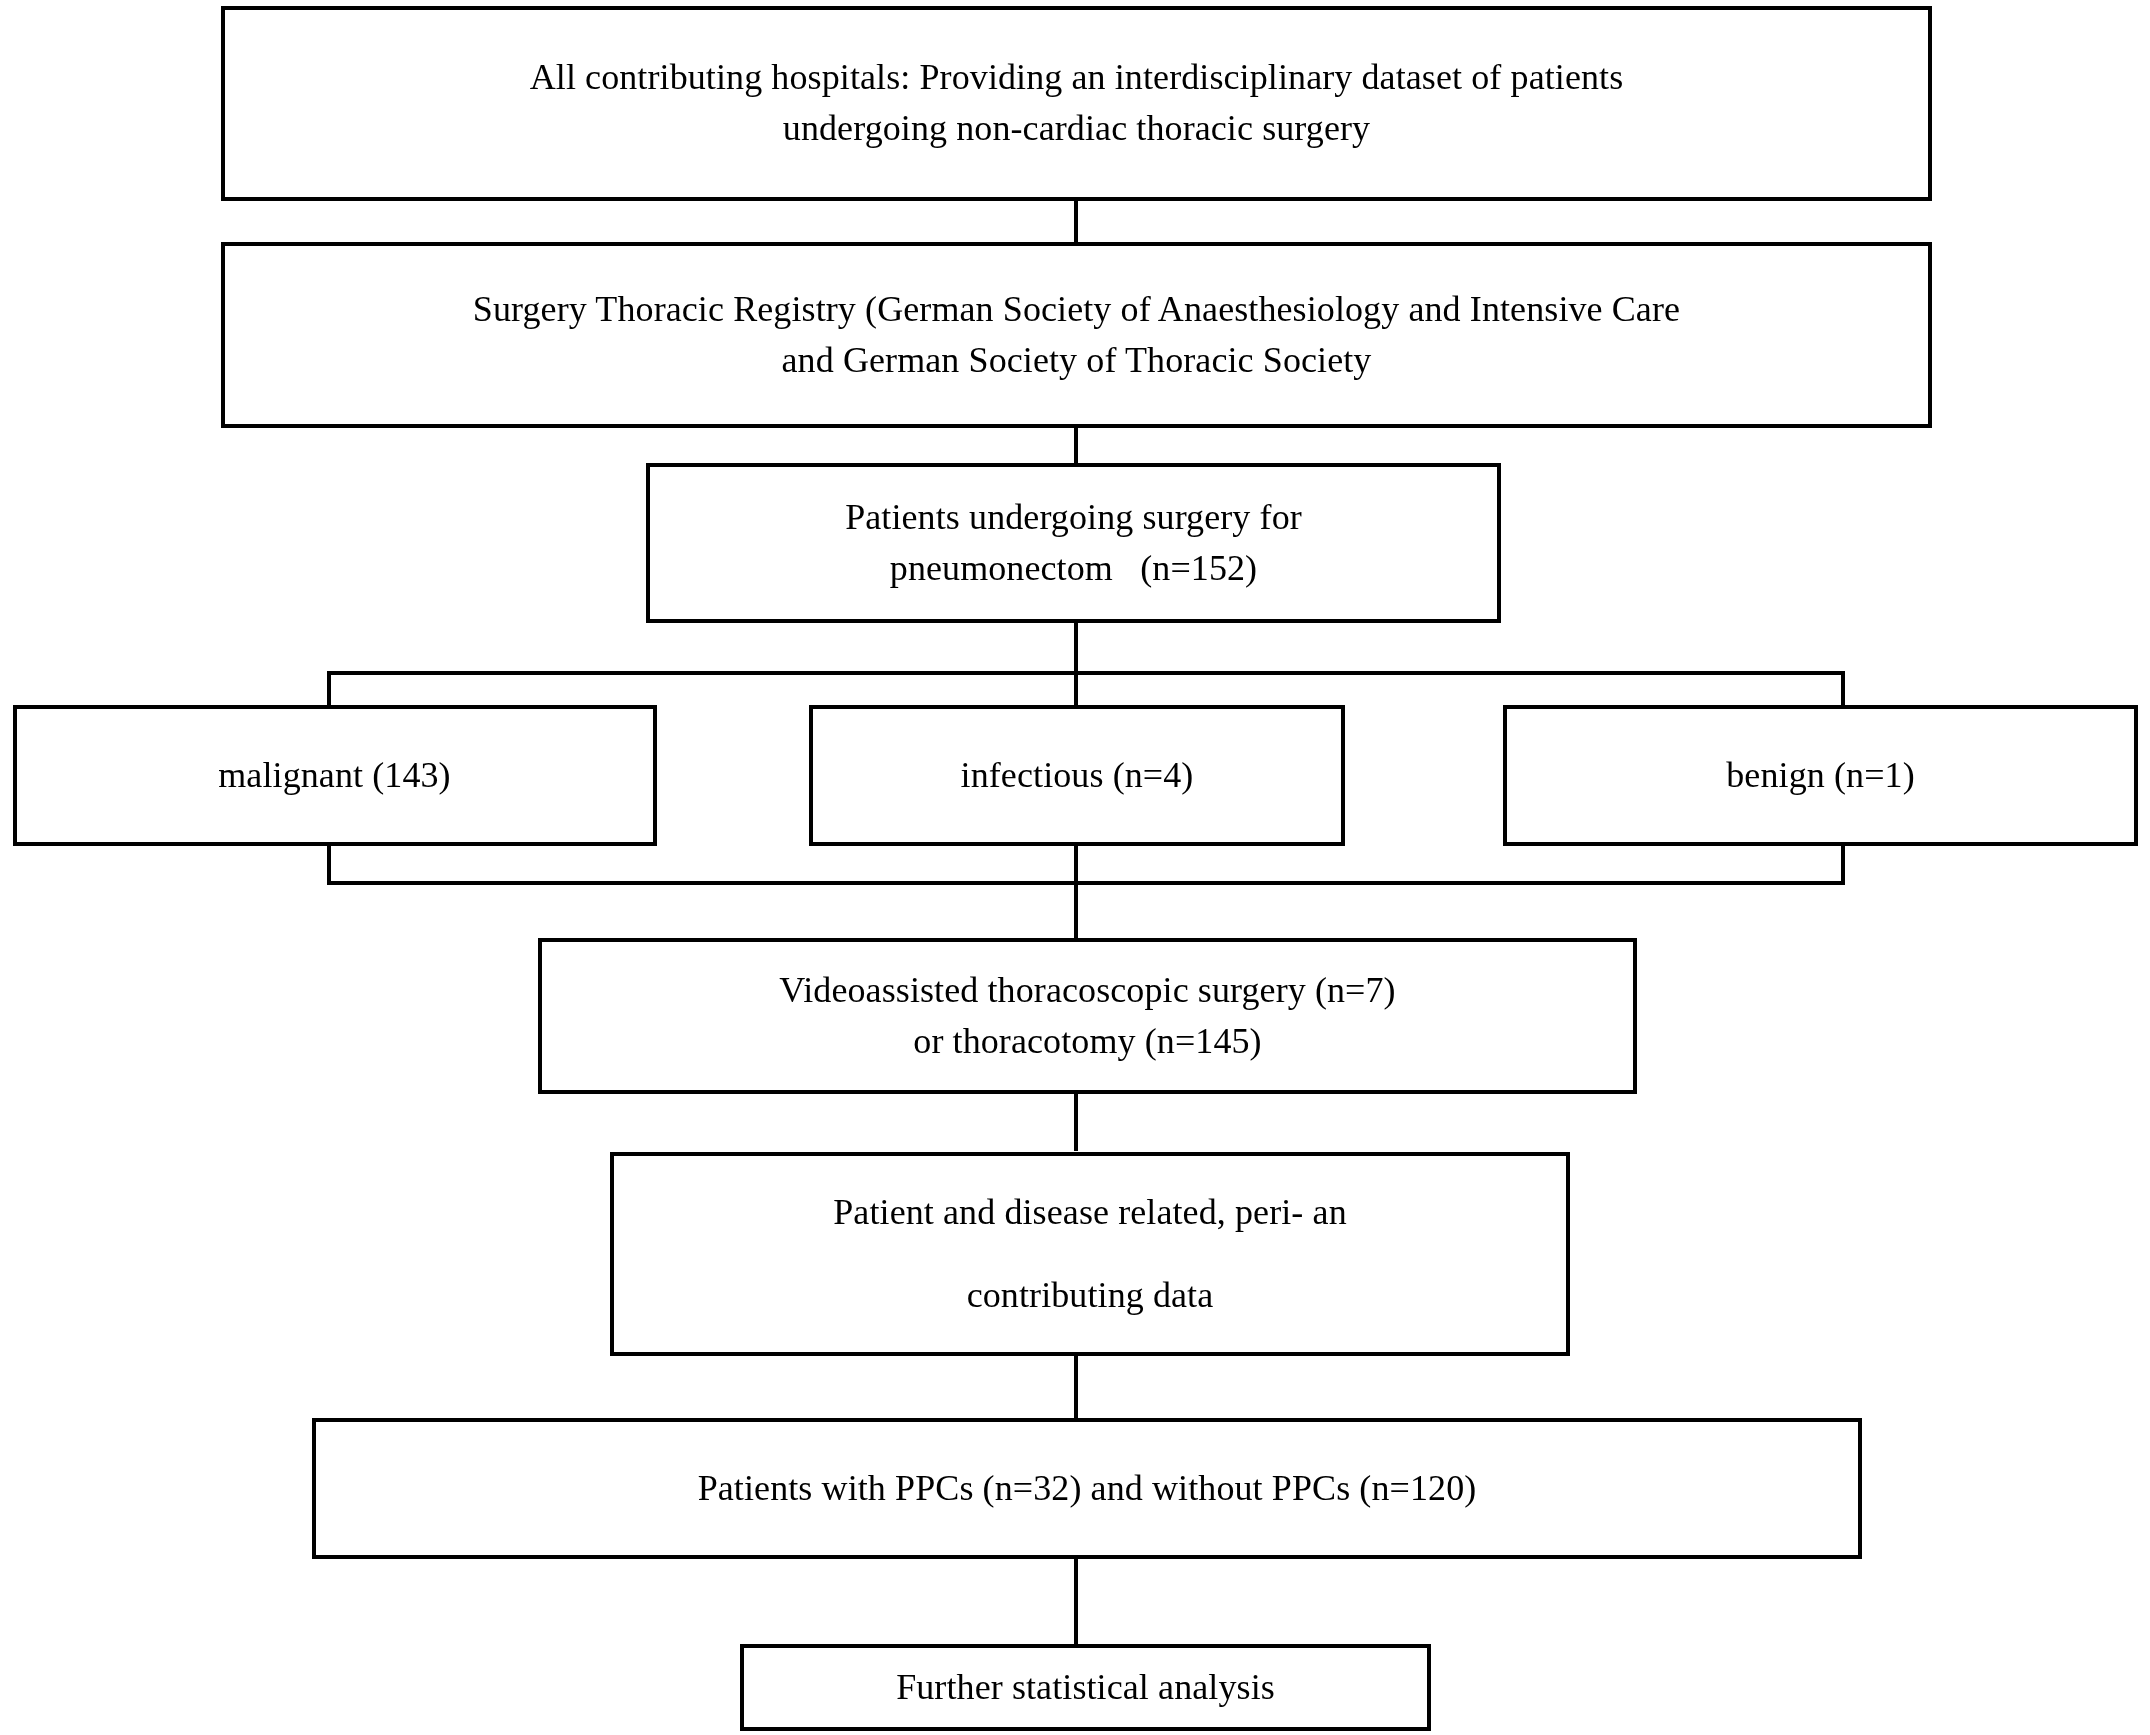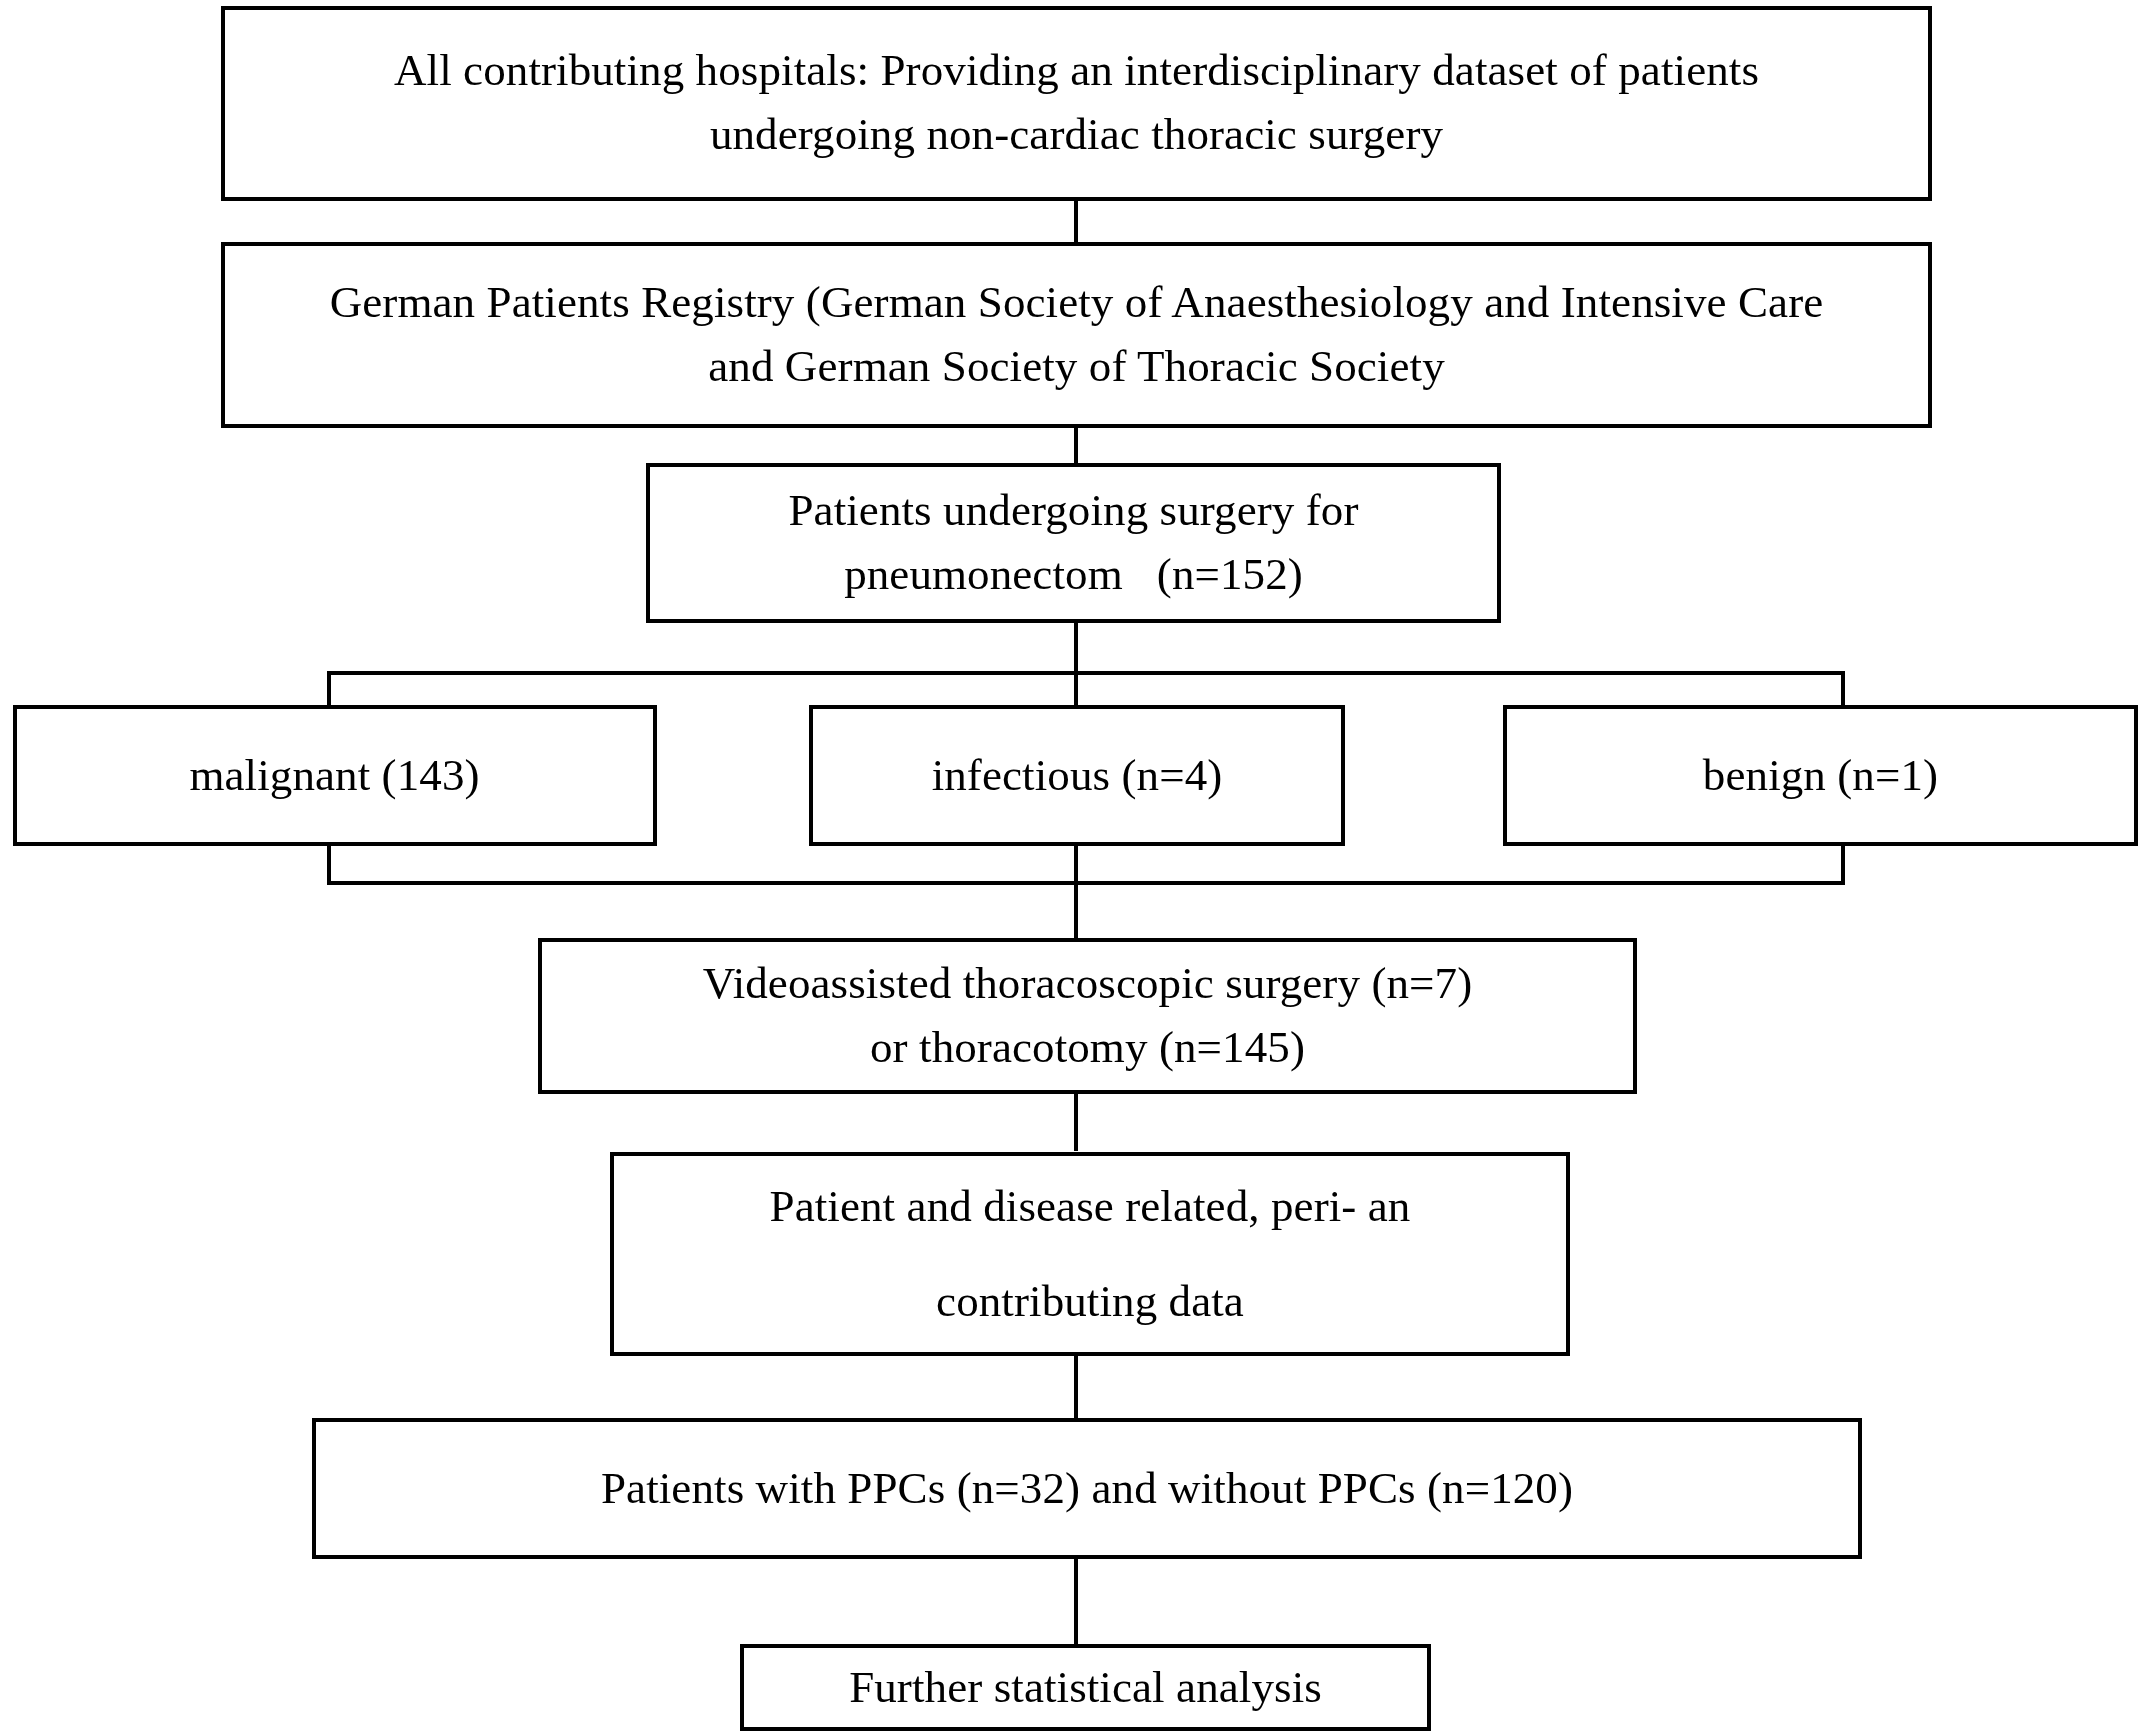--- a/index.html
+++ b/index.html
@@ -23,21 +23,21 @@
     position: absolute;
     box-sizing: border-box;
     background: #ffffff;
     border: 4px solid #000000;
     display: flex;
     flex-direction: column;
     align-items: center;
     justify-content: center;
     text-align: center;
     line-height: 1.42;
-    font-size: 45px;
+    font-size: 36px;
     letter-spacing: 0.1px;
     z-index: 2;
   }
   .node .line {
     display: block;
     white-space: pre;
   }
   .connector {
     position: absolute;
     background: #000000;
@@ -72,21 +72,21 @@
   <div class="connector v-line" style="left:1074px; top:1356px; height:63px;"></div>
 
   <div class="connector v-line" style="left:1074px; top:1559px; height:85px;"></div>
 
   <div class="node" style="left:221px; top:5.7px; width:1711px; height:195px;">
     <span class="line">All contributing hospitals: Providing an interdisciplinary dataset of patients</span>
     <span class="line">undergoing non-cardiac thoracic surgery</span>
   </div>
 
   <div class="node" style="left:221px; top:242px; width:1711px; height:186px;">
-    <span class="line">German Patients Registry (German Society of Anaesthesiology and Intensive Care</span>
+    <span class="line">Surgery Thoracic Registry (German Society of Anaesthesiology and Intensive Care</span>
     <span class="line">and German Society of Thoracic Society</span>
   </div>
 
   <div class="node" style="left:646px; top:463px; width:855px; height:160px;">
     <span class="line">Patients undergoing surgery for</span>
     <span class="line">pneumonectom   (n=152)</span>
   </div>
 
   <div class="node" style="left:12.5px; top:705px; width:644px; height:141px;">
     <span class="line">malignant (143)</span>

